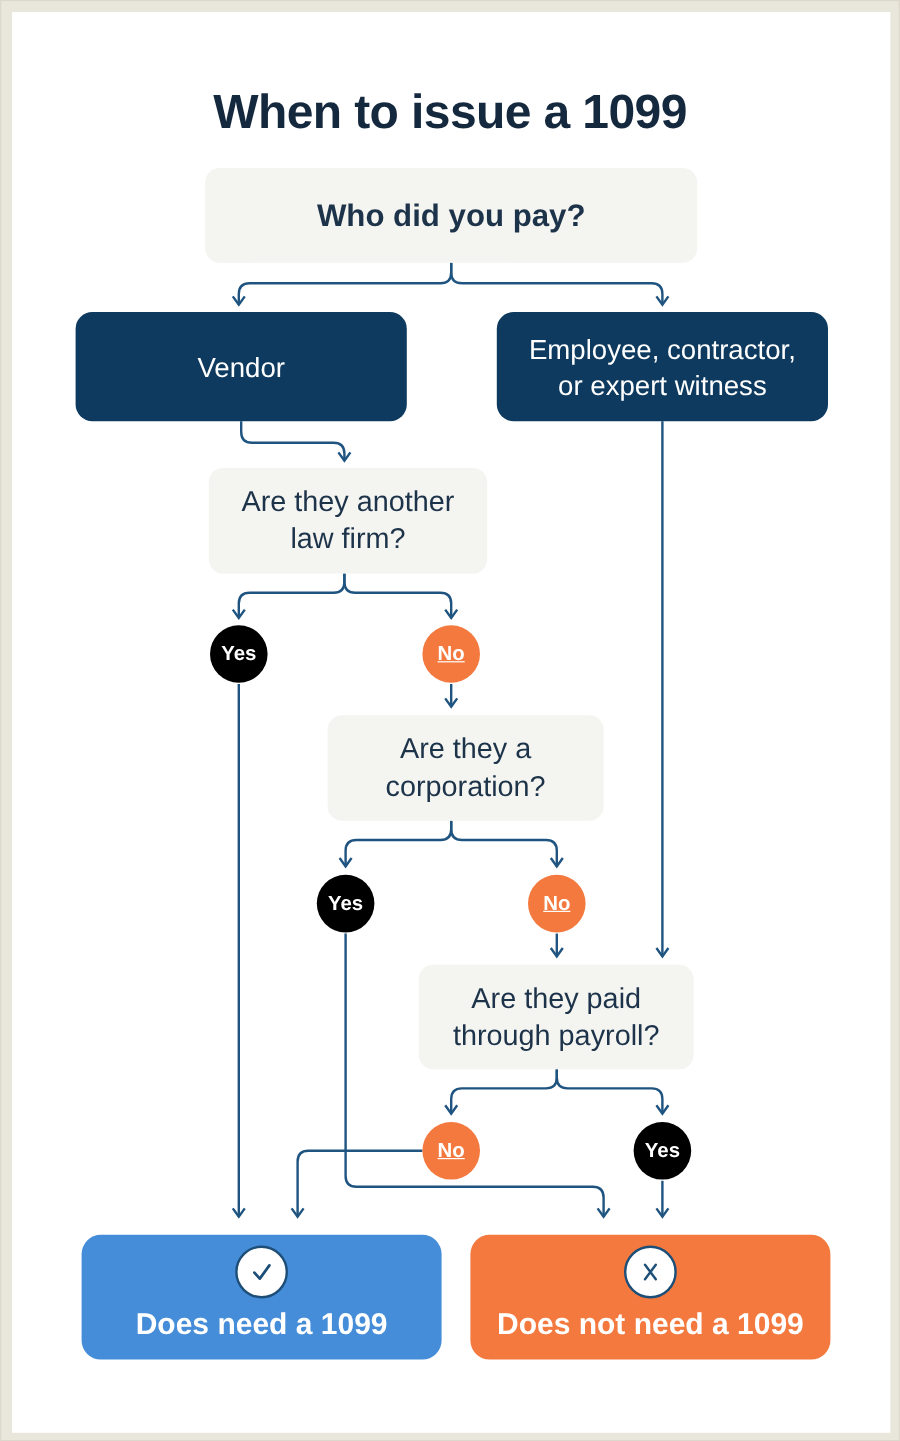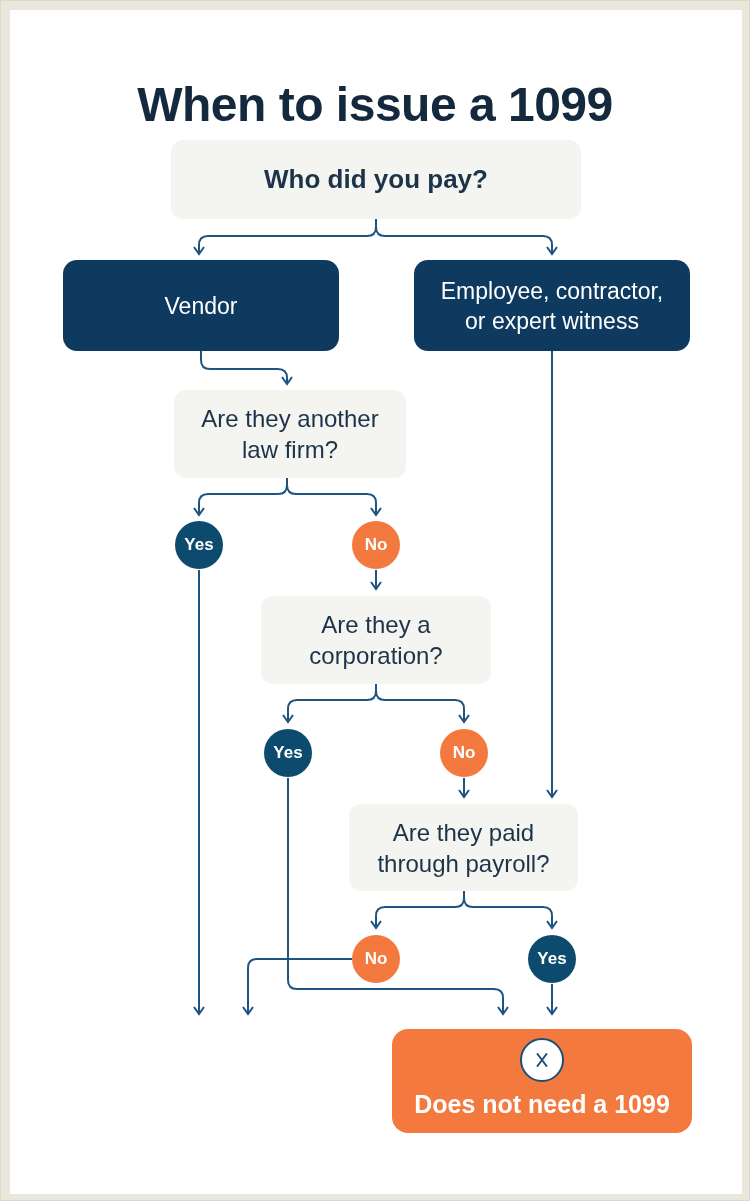--- a/index.html
+++ b/index.html
@@ -8,41 +8,41 @@
     background:#e9e6dc; overflow:hidden;
     font-family:"Liberation Sans","DejaVu Sans",sans-serif;
     box-sizing:border-box; border:1px solid #dcd9cc;
   }
   #card {
     position:absolute; left:9px; top:9px; width:732px; height:1184px;
     background:#ffffff;
   }
   #title {
     position:absolute; top:44px; left:0; width:100%;
-    text-align:center; font-size:48px; font-weight:800;
+    text-align:center; font-size:40px; font-weight:800;
     color:#15293e; letter-spacing:-0.5px;
   }
   .q-box {
     position:absolute; background:#f4f4f1; border-radius:12px;
     color:#1d3349; display:flex; align-items:center; justify-content:center;
     text-align:center; white-space:pre-line; font-size:24px; line-height:31px;
   }
   #q-who { font-weight:bold; font-size:26px; }
   .navy-box {
     position:absolute; background:#0d3a5e; border-radius:14px; color:#ffffff;
     display:flex; align-items:center; justify-content:center; text-align:center;
     white-space:pre-line; font-size:23px; line-height:30px;
   }
   .pill {
     position:absolute; width:48px; height:48px; border-radius:50%;
     color:#ffffff; font-weight:bold; font-size:17px;
     display:flex; align-items:center; justify-content:center;
   }
-  .pill.blue   { background:#0c4a6e; }
-  .pill.orange { background:#f4793f; }
+  .pill.blue   { background:#000000; }
+  .pill.orange { background:#f4793f;text-decoration:underline; }
   .result {
     position:absolute; width:300px; height:104px; border-radius:16px;
     color:#ffffff; display:flex; flex-direction:column; align-items:center;
     padding-top:9px; box-sizing:border-box; top:1028px;
   }
   .result.blue   { background:#458dd8; left:67px; }
   .result.orange { background:#f4793f; left:391px; }
   .result .badge {
     width:44px; height:44px; border-radius:50%; background:#ffffff;
     border:2px solid #1d4e78; box-sizing:border-box;
@@ -90,32 +90,40 @@
 or expert witness</div>
 
   <div class="navy-box" style="left:62px; top:259px; width:276px; height:91px;">Vendor</div>
 
   <div class="q-box" style="left:173px; top:389px; width:232px; height:88px;">Are they another
 law firm?</div>
 
   <div class="pill blue" style="left:174px; top:520px;">Yes</div>
   <div class="pill orange" style="left:351px; top:520px;">No</div>
 
-  <div class="q-box" style="left:260px; top:595px; width:230px; height:88px;">Are they a
+  <div class="q-box" style="left:272px; top:595px; width:230px; height:88px;">Are they a
 corporation?</div>
 
   <div class="pill blue" style="left:263px; top:728px;">Yes</div>
   <div class="pill orange" style="left:439px; top:728px;">No</div>
 
   <div class="q-box" style="left:348px; top:803px; width:229px; height:87px;">Are they paid
 through payroll?</div>
 
   <div class="pill orange" style="left:351px; top:934px;">No</div>
   <div class="pill blue" style="left:527px; top:934px;">Yes</div>
 
+  <div class="result blue">
+    <div class="badge">
+      <svg width="26" height="26" viewBox="0 0 26 26">
+        <path d="M7 13.5 L11.5 18.5 L19.5 7.5" stroke="#1d4e78" stroke-width="2.3" fill="none" stroke-linecap="round" stroke-linejoin="round"></path>
+      </svg>
+    </div>
+    <div class="label">Does need a 1099</div>
+  </div>
 
   <div class="result orange">
     <div class="badge">
       <svg width="26" height="26" viewBox="0 0 26 26">
         <path d="M8.5 7 L17.5 19 M17.5 7 L8.5 19" stroke="#1d4e78" stroke-width="2" fill="none" stroke-linecap="round"></path>
       </svg>
     </div>
     <div class="label">Does not need a 1099</div>
   </div>
 </div>

